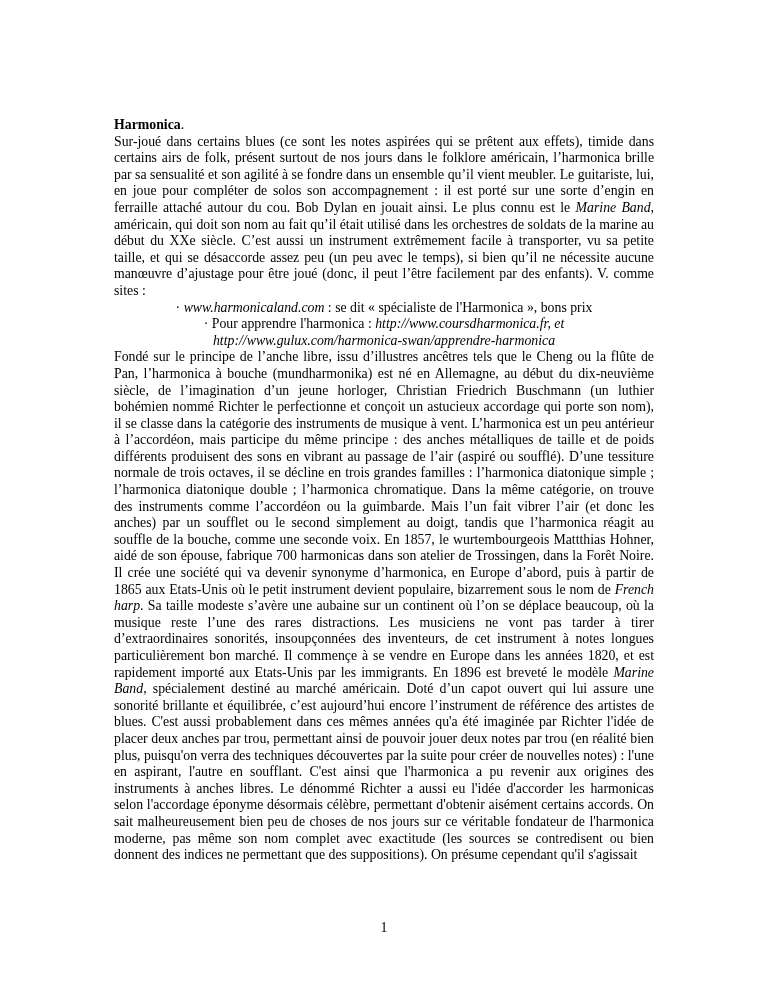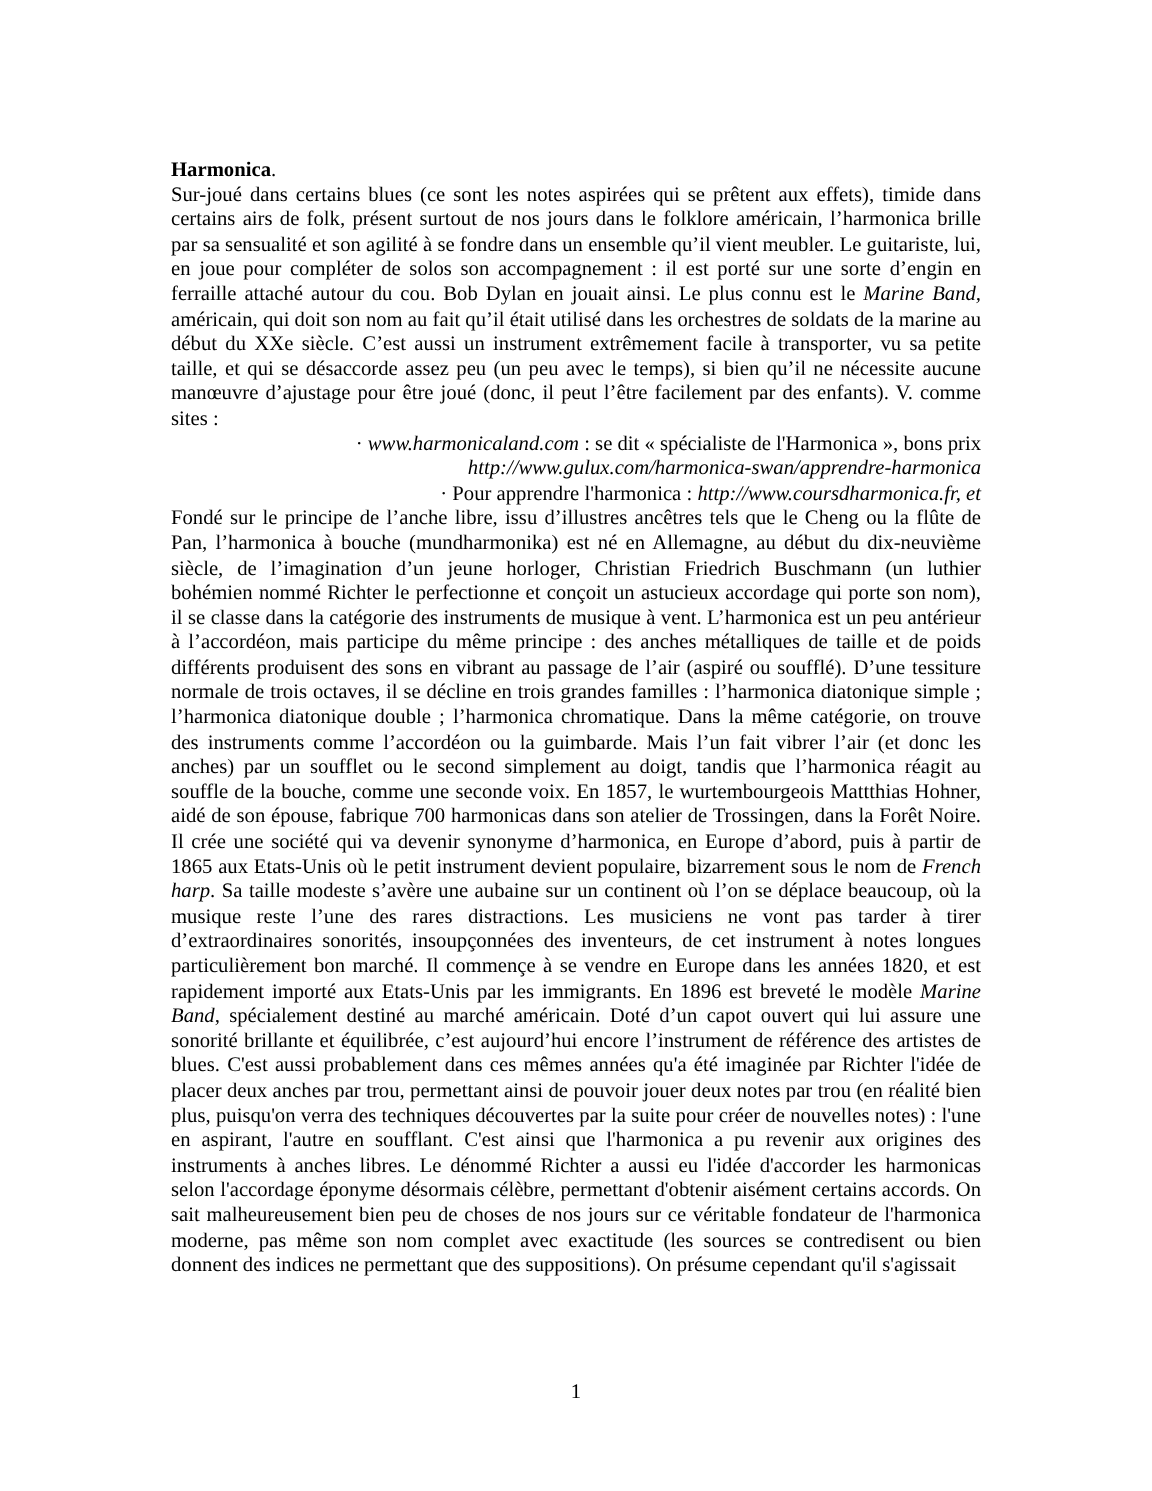--- a/index.html
+++ b/index.html
@@ -7,44 +7,44 @@
   body {
     background: #ffffff;
     color: #000000;
     font-family: "Liberation Serif", "DejaVu Serif", serif;
     position: relative;
     overflow: hidden;
   }
   .text-block {
     position: absolute;
     left: 114px;
-    top: 105px;
+    top: 117px;
     width: 540px;
     font-size: 13.8px;
     line-height: 16.6px;
   }
   .para { text-align: justify; }
-  .site-line { text-align: right; }
+  .site-line { text-align: center; }
   .bold { font-weight: bold; }
   .run-italic { font-style: italic; }
   .page-number {
     position: absolute;
     left: 0;
     width: 768px;
     top: 920px;
     text-align: center;
     font-size: 13.8px;
     line-height: 16.6px;
   }
 </style>
 </head>
 <body>
 
 <div class="text-block">
   <p class="para"><span class="bold">Harmonica</span><span>.</span></p>
   <p class="para"><span>Sur-joué dans certains blues (ce sont les notes aspirées qui se prêtent aux effets), timide dans certains airs de folk, présent surtout de nos jours dans le folklore américain, l’harmonica brille par sa sensualité et son agilité à se fondre dans un ensemble qu’il vient meubler. Le guitariste, lui, en joue pour compléter de solos son accompagnement : il est porté sur une sorte d’engin en ferraille attaché autour du cou. Bob Dylan en jouait ainsi. Le plus connu est le </span><span class="run-italic">Marine Band,</span><span> américain, qui doit son nom au fait qu’il était utilisé dans les orchestres de soldats de la marine au début du XXe siècle. C’est aussi un instrument extrêmement facile à transporter, vu sa petite taille, et qui se désaccorde assez peu (un peu avec le temps), si bien qu’il ne nécessite aucune manœuvre d’ajustage pour être joué (donc, il peut l’être facilement par des enfants). V. comme sites :</span></p>
   <p class="site-line"><span>· </span><span class="run-italic">www.harmonicaland.com</span><span> : se dit « spécialiste de l'Harmonica », bons prix</span></p>
+  <p class="site-line"><span>·  Pour apprendre l'harmonica : </span><span class="run-italic">http://www.coursdharmonica.fr, et</span></p>
   <p class="site-line"><span class="run-italic">http://www.gulux.com/harmonica-swan/apprendre-harmonica</span></p>
-  <p class="site-line"><span>·  Pour apprendre l'harmonica : </span><span class="run-italic">http://www.coursdharmonica.fr, et</span></p>
   <p class="para"><span>Fondé sur le principe de l’anche libre, issu d’illustres ancêtres tels que le Cheng ou la flûte de Pan, l’harmonica à bouche (mundharmonika) est né en Allemagne, au début du dix-neuvième siècle, de l’imagination d’un jeune horloger, Christian Friedrich Buschmann (un luthier bohémien nommé Richter le perfectionne et conçoit un astucieux accordage qui porte son nom), il se classe dans la catégorie des instruments de musique à vent. L’harmonica est un peu antérieur à l’accordéon, mais participe du même principe : des anches métalliques de taille et de poids différents produisent des sons en vibrant au passage de l’air (aspiré ou soufflé). D’une tessiture normale de trois octaves, il se décline en trois grandes familles : l’harmonica diatonique simple ; l’harmonica diatonique double ; l’harmonica chromatique. Dans la même catégorie, on trouve des instruments comme l’accordéon ou la guimbarde. Mais l’un fait vibrer l’air (et donc les anches) par un soufflet ou le second simplement au doigt, tandis que l’harmonica réagit au souffle de la bouche, comme une seconde voix. En 1857, le wurtembourgeois Mattthias Hohner, aidé de son épouse, fabrique 700 harmonicas dans son atelier de Trossingen, dans la Forêt Noire. Il crée une société qui va devenir synonyme d’harmonica, en Europe d’abord, puis à partir de 1865 aux Etats-Unis où le petit instrument devient populaire, bizarrement sous le nom de </span><span class="run-italic">French harp</span><span>. Sa taille modeste s’avère une aubaine sur un continent où l’on se déplace beaucoup, où la musique reste l’une des rares distractions. Les musiciens ne vont pas tarder à tirer d’extraordinaires sonorités, insoupçonnées des inventeurs, de cet instrument à notes longues particulièrement bon marché. Il commençe à se vendre en Europe dans les années 1820, et est rapidement importé aux Etats-Unis par les immigrants. En 1896 est breveté le modèle </span><span class="run-italic">Marine Band</span><span>, spécialement destiné au marché américain. Doté d’un capot ouvert qui lui assure une sonorité brillante et équilibrée, c’est aujourd’hui encore l’instrument de référence des artistes de blues. C'est aussi probablement dans ces mêmes années qu'a été imaginée par Richter l'idée de placer deux anches par trou, permettant ainsi de pouvoir jouer deux notes par trou (en réalité bien plus, puisqu'on verra des techniques découvertes par la suite pour créer de nouvelles notes) : l'une en aspirant, l'autre en soufflant. C'est ainsi que l'harmonica a pu revenir aux origines des instruments à anches libres. Le dénommé Richter a aussi eu l'idée d'accorder les harmonicas selon l'accordage éponyme désormais célèbre, permettant d'obtenir aisément certains accords. On sait malheureusement bien peu de choses de nos jours sur ce véritable fondateur de l'harmonica moderne, pas même son nom complet avec exactitude (les sources se contredisent ou bien donnent des indices ne permettant que des suppositions). On présume cependant qu'il s'agissait</span></p>
 </div>
 
 <div class="page-number">1</div>
 
 </body></html>

